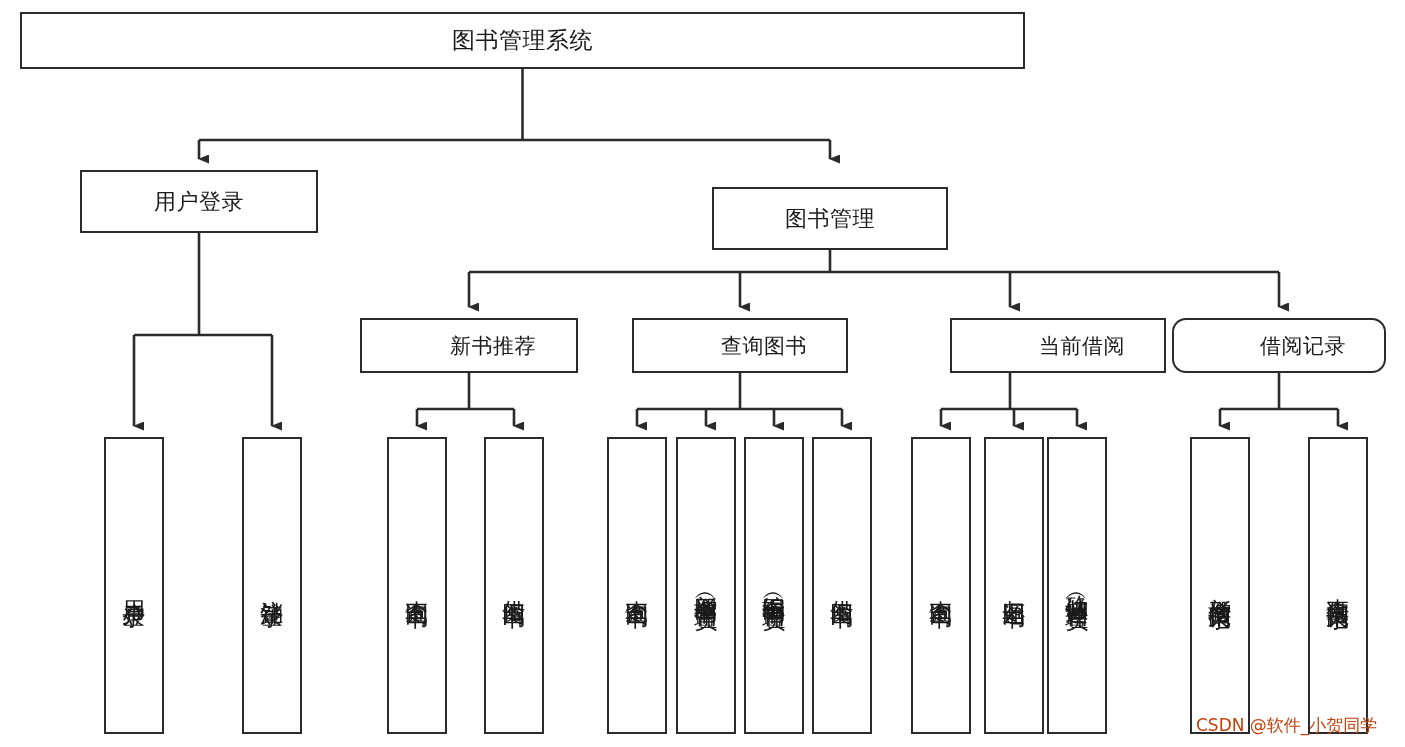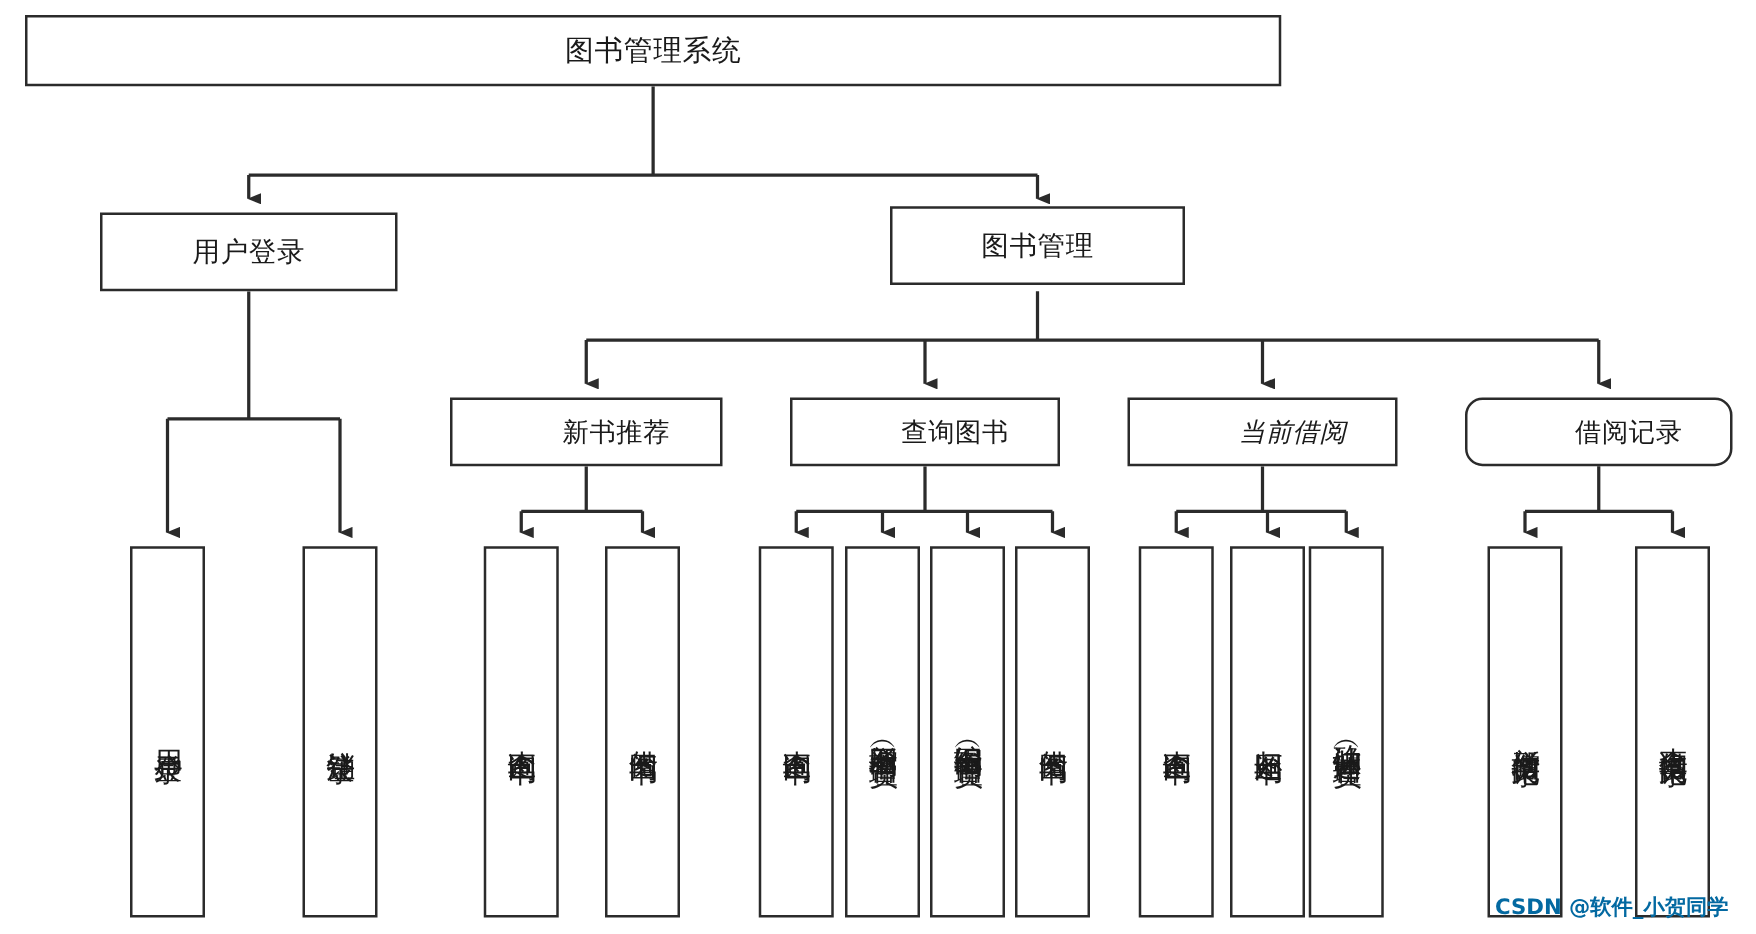--- a/index.html
+++ b/index.html
@@ -53,25 +53,24 @@
     letter-spacing: 2px;
     text-align: center;
   }
   .leaf {
     align-items: center;
     justify-content: center;
   }
   .watermark {
     position: absolute;
     font-size: 17px;
-    color: #0369a1;
+    color: #c2410c;
     font-family: "DejaVu Sans", "Liberation Sans", sans-serif;
     white-space: nowrap;
     pointer-events: none;
-    font-weight: bold;
   }
 </style>
 </head>
 <body>
 
 <div id="diagram-root">
 
   <svg class="edges" viewBox="0 0 1405 747" xmlns="http://www.w3.org/2000/svg">
     <defs>
       <marker id="arrowhead" markerWidth="9" markerHeight="11" refX="4.5" refY="10" orient="auto" markerUnits="userSpaceOnUse">
@@ -116,33 +115,33 @@
   </svg>
 
   <div class="node level-root" id="node-root" style="left: 20px; top: 12px; width: 1005px; height: 57px;">
     <span class="node-label">图书管理系统</span>
   </div>
 
   <div class="node level-2" id="node-l2_0" style="left: 80px; top: 170px; width: 238px; height: 63px;">
     <span class="node-label">用户登录</span>
   </div>
 
-  <div class="node level-2" id="node-l2_1" style="left: 712px; top: 165px; width: 236px; height: 63px; text-align: center;">
+  <div class="node level-2" id="node-l2_1" style="left: 712px; top: 187px; width: 236px; height: 63px; text-align: center;">
     <span class="node-label">图书管理</span>
   </div>
 
   <div class="node level-3" id="node-l3_0" style="left: 360px; top: 318px; width: 218px; height: 55px;">
     <span class="node-label">新书推荐</span>
   </div>
 
   <div class="node level-3" id="node-l3_1" style="left: 632px; top: 318px; width: 216px; height: 55px;">
     <span class="node-label">查询图书</span>
   </div>
 
-  <div class="node level-3" id="node-l3_2" style="left: 902px; top: 318px; width: 216px; height: 55px; font-style: italic;">
+  <div class="node level-3" id="node-l3_2" style="left: 950px; top: 318px; width: 216px; height: 55px;">
     <span class="node-label">当前借阅</span>
   </div>
 
   <div class="node level-3" id="node-l3_3" style="left: 1172px; top: 318px; width: 214px; height: 55px; border-radius: 14px;">
     <span class="node-label">借阅记录</span>
   </div>
 
   <div class="node leaf" id="node-leaf_0" style="left: 104px; top: 437px; width: 60px; height: 297px;">
     <span class="node-label">用户登录</span>
   </div>

